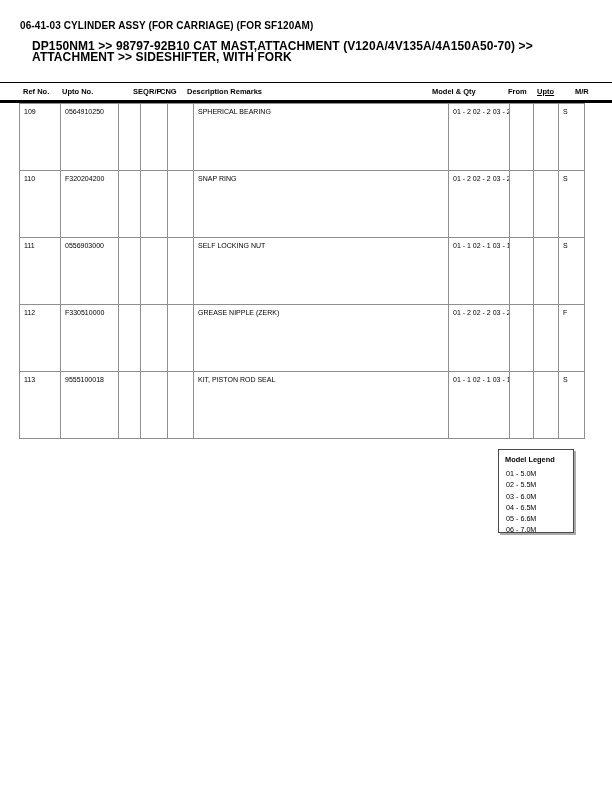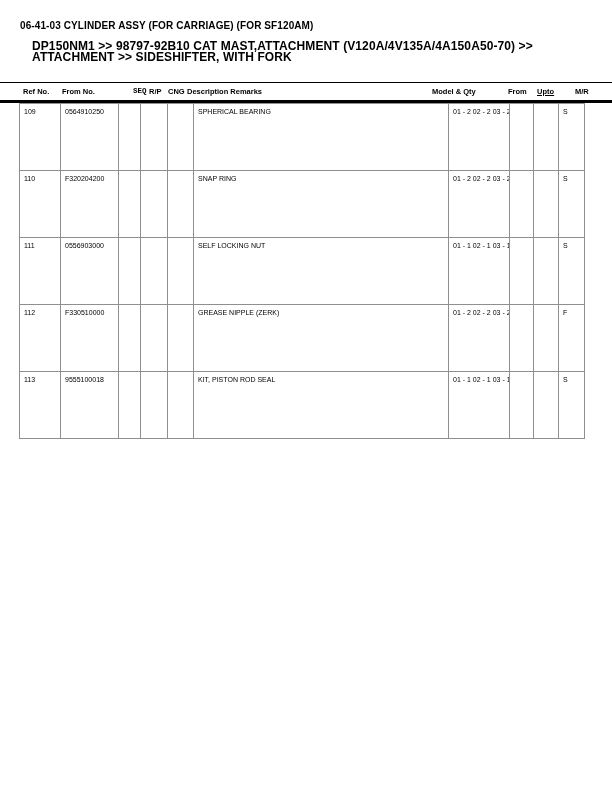--- a/index.html
+++ b/index.html
@@ -17,22 +17,22 @@
     font-size:12px; font-weight:bold; line-height:11px; letter-spacing:0.1px;margin-left:12px;
   }
   .rule-thin  { position:absolute; left:0; top:82px;  width:612px; height:1px;   background:#000; }
   .rule-thick { position:absolute; left:0; top:100px; width:612px; height:2.5px; background:#000; }
 
   .col-headers { position:absolute; top:87px; left:0; width:532px; height:12px; }
   .col-headers span { position:absolute; font-size:7.5px; font-weight:bold; white-space:nowrap; }
   .h-ref  { left:23px; }
   .h-part { left:62px; }
   .h-rp   { left:113px;padding-left:36px; }
-  .h-seq  { left:133px;font-family:Liberation Mono, monospace; }
-  .h-cng  { left:160px;margin-left:8px; }
+  .h-seq  { left:133px; }
+  .h-cng  { left:160px; }
   .h-desc { left:187px; }
   .h-model{ left:432px; }
   .h-from { left:508px; }
   .h-upto { left:537px;text-decoration:underline; }
   .h-mr   { left:563px;padding-left:12px; }
 
   table.parts {
     position:absolute; left:19px; top:103px; width:565px;
     border-collapse:collapse; table-layout:fixed;
   }
@@ -63,21 +63,21 @@
   <div class="doc-title">06-41-03 CYLINDER ASSY (FOR CARRIAGE) (FOR SF120AM)</div>
 
   <div class="breadcrumb">
     <div>DP150NM1 &gt;&gt; 98797-92B10 CAT MAST,ATTACHMENT (V120A/4V135A/4A150A50-70) &gt;&gt; ATTACHMENT &gt;&gt; SIDESHIFTER, WITH FORK</div>
   </div>
 
   <div class="rule-thin"></div>
 
   <div class="col-headers">
     <span class="h-ref">Ref No.</span>
-    <span class="h-part">From No.</span>
+    <span class="h-part">Upto No.</span>
     <span class="h-rp">R/P</span>
     <span class="h-seq">SEQ</span>
     <span class="h-cng">CNG</span>
     <span class="h-desc">Description Remarks</span>
     <span class="h-model">Model &amp; Qty</span>
     <span class="h-from">From</span>
     <span class="h-upto">Upto</span>
     <span class="h-mr">M/R</span>
   </div>
 
@@ -182,14 +182,23 @@
 04 - 1
 05 - 1
 06 - 1</td>
       <td></td>
       <td></td>
       <td>S</td>
     </tr>
   </tbody>
   </table>
 
+  <div class="legend">
+    <div class="legend-title">Model Legend</div>
+    <div class="legend-items" id="legend-items">01 - 5.0M
+02 - 5.5M
+03 - 6.0M
+04 - 6.5M
+05 - 6.6M
+06 - 7.0M</div>
+  </div>
 
 </div>
 
 </body></html>

